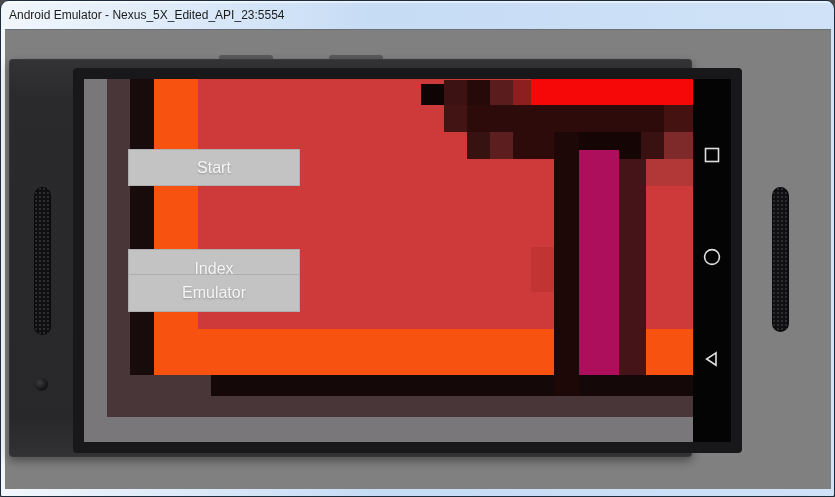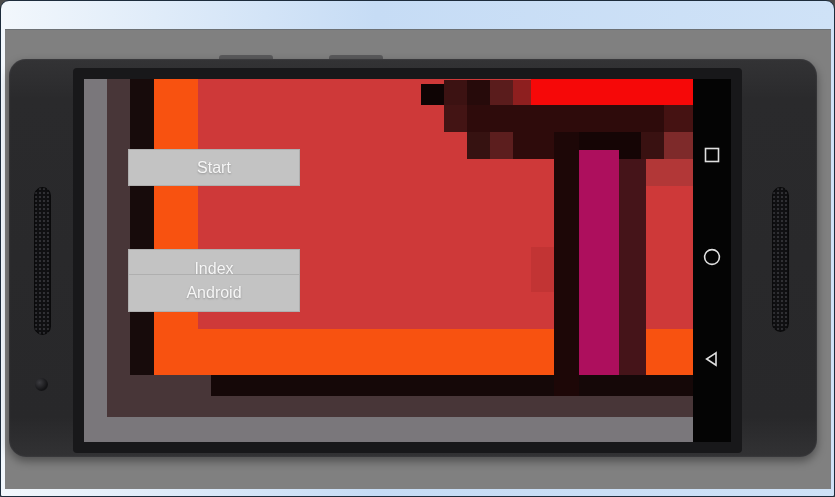--- a/index.html
+++ b/index.html
@@ -23,23 +23,23 @@
     position:absolute;left:4px;top:28px;width:826px;height:460px;
     background:#808080;border-top:1px solid #6d7175;
   }
   
   .notch{
     position:absolute;top:25px;height:8px;width:54px;
     background:#59595b;border-radius:3px 3px 0 0;
   }
   .notch.n1{left:214px;} .notch.n2{left:324px;}
   .phone{
-    position:absolute;left:4px;top:29px;width:808px;height:398px;
+    position:absolute;left:4px;top:29px;width:683px;height:398px;
     background:linear-gradient(180deg,#333335 0%,#2a2a2c 10%,#28282a 90%,#323234 100%);
-    border-radius:17px;
+    border-radius:4px;
     box-shadow:0 4px 10px rgba(0,0,0,0.40), inset 0 0 2px #4c4c50;
   }
   .speaker{
     position:absolute;width:17px;
     background-color:#101012;
     background-image:radial-gradient(rgba(80,80,86,0.5) 1px, transparent 1.3px);
     background-size:4px 4px;
     border-radius:9px;
     box-shadow:inset 0 0 3px #000;
   }
@@ -78,20 +78,23 @@
   .nav-icon{position:absolute;left:10px;width:18px;height:18px;cursor:pointer;}
   .nav-icon.recents{top:67px;}
   .nav-icon.home{top:169px;}
   .nav-icon.back{top:271px;}
 </style>
 </head>
 <body>
 
 <div class="window">
 
+  <div class="titlebar">
+    <span class="titlebar-text">Android Emulator - Nexus_5X_Edited_API_23:5554</span>
+  </div>
 
   <div class="client">
 
     <div class="notch n1"></div>
     <div class="notch n2"></div>
 
     <div class="phone">
       <div class="speaker left"></div>
       <div class="speaker right"></div>
       <div class="camera"></div>
@@ -124,21 +127,21 @@
               <div class="blk" style="left: 447px; top: 168px; width: 23px; height: 45px; background: rgb(194, 52, 52);"></div>
               <div class="blk" style="left: 70px; top: 250px; width: 539px; height: 46px; background: rgb(248, 82, 16);"></div>
               <div class="blk" style="left: 23px; top: 296px; width: 586px; height: 42px; background: rgb(72, 54, 56);"></div>
               <div class="blk" style="left: 127px; top: 296px; width: 482px; height: 21px; background: rgb(21, 8, 8);"></div>
               <div class="blk" style="left: 0px; top: 338px; width: 609px; height: 25px; background: rgb(122, 119, 123);"></div>
               <div class="blk" style="left: 470px; top: 53px; width: 25px; height: 264px; background: rgb(29, 7, 7);"></div>
               <div class="blk" style="left: 495px; top: 71px; width: 40px; height: 225px; background: rgb(173, 15, 93);"></div>
               <div class="blk" style="left: 535px; top: 80px; width: 27px; height: 216px; background: rgb(69, 20, 25);"></div>
               <div class="menu-btn b0">Start</div>
             <div class="menu-btn b1">Index</div>
-            <div class="menu-btn b2">Android</div>
+            <div class="menu-btn b2">Emulator</div>
           </div>
 
           <div class="navbar">
             <svg class="nav-icon recents" viewBox="0 0 18 18">
               <rect x="2.5" y="2.5" width="13" height="13" fill="none" stroke="#e0e0e0" stroke-width="1.6"></rect>
             </svg>
             <svg class="nav-icon home" viewBox="0 0 18 18">
               <circle cx="9" cy="9" r="7.4" fill="none" stroke="#e0e0e0" stroke-width="1.6"></circle>
             </svg>
             <svg class="nav-icon back" viewBox="0 0 18 18">

